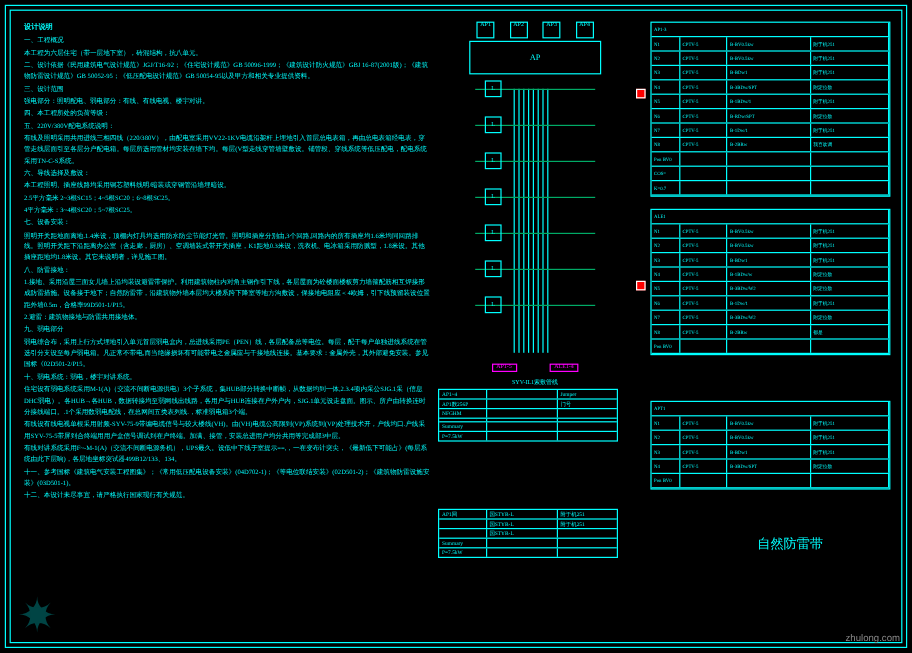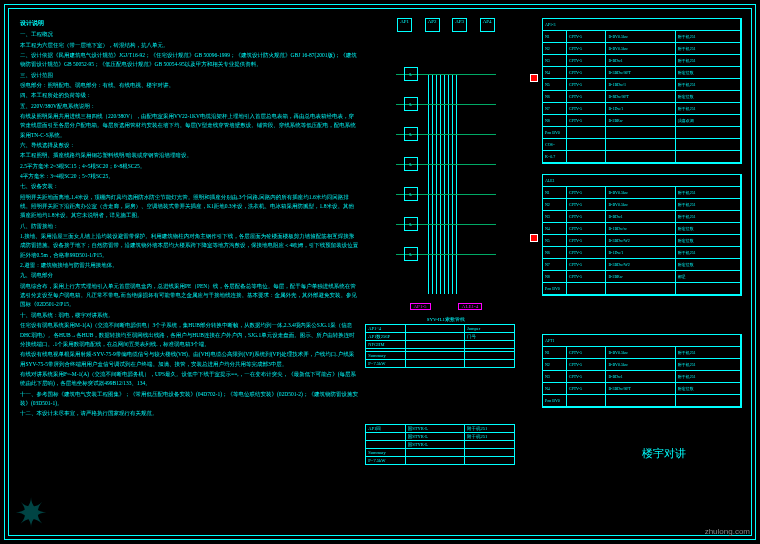--- a/index.html
+++ b/index.html
@@ -81,20 +81,21 @@
       </div>
   </div>
 
   <div class="mid">
     <div class="ap-top" id="aptop">
         <span>AP1</span>
         <span>AP2</span>
         <span>AP3</span>
         <span>AP4</span>
       </div>
+    <div class="ap-box">AP</div>
     <div class="riser" id="riser">
       <div class="wires">
         <div class="wire" style="left:2px"></div>
           <div class="wire" style="left:6px"></div>
         <div class="wire" style="left:10px"></div>
           <div class="wire" style="left:14px"></div>
         <div class="wire" style="left:18px"></div>
           <div class="wire" style="left:22px"></div>
         <div class="wire" style="left:26px"></div>
           <div class="wire" style="left:30px"></div>
@@ -349,21 +350,21 @@
           <div class="pc" style="width: 70px;">B-3BDw/SPT</div>
           <div class="pc" style="width: 66px;">附定位数</div>
         </div>
         <div class="prow">
           <div class="pc" style="width: 24px;">Pon BV0</div>
           <div class="pc" style="width: 40px;"></div>
           <div class="pc" style="width: 70px;"></div>
           <div class="pc" style="width: 66px;"></div>
         </div>
       </div>
-    <div class="title">楼宇对讲</div>
+    <div class="title">自然防雷带</div>
   </div>
 </div>
 
 <div class="deco">
   <span class="star">✦</span>
   <span class="star2">✦</span>
 </div>
 <div class="watermark">zhulong.com</div>
 
 </body></html>

